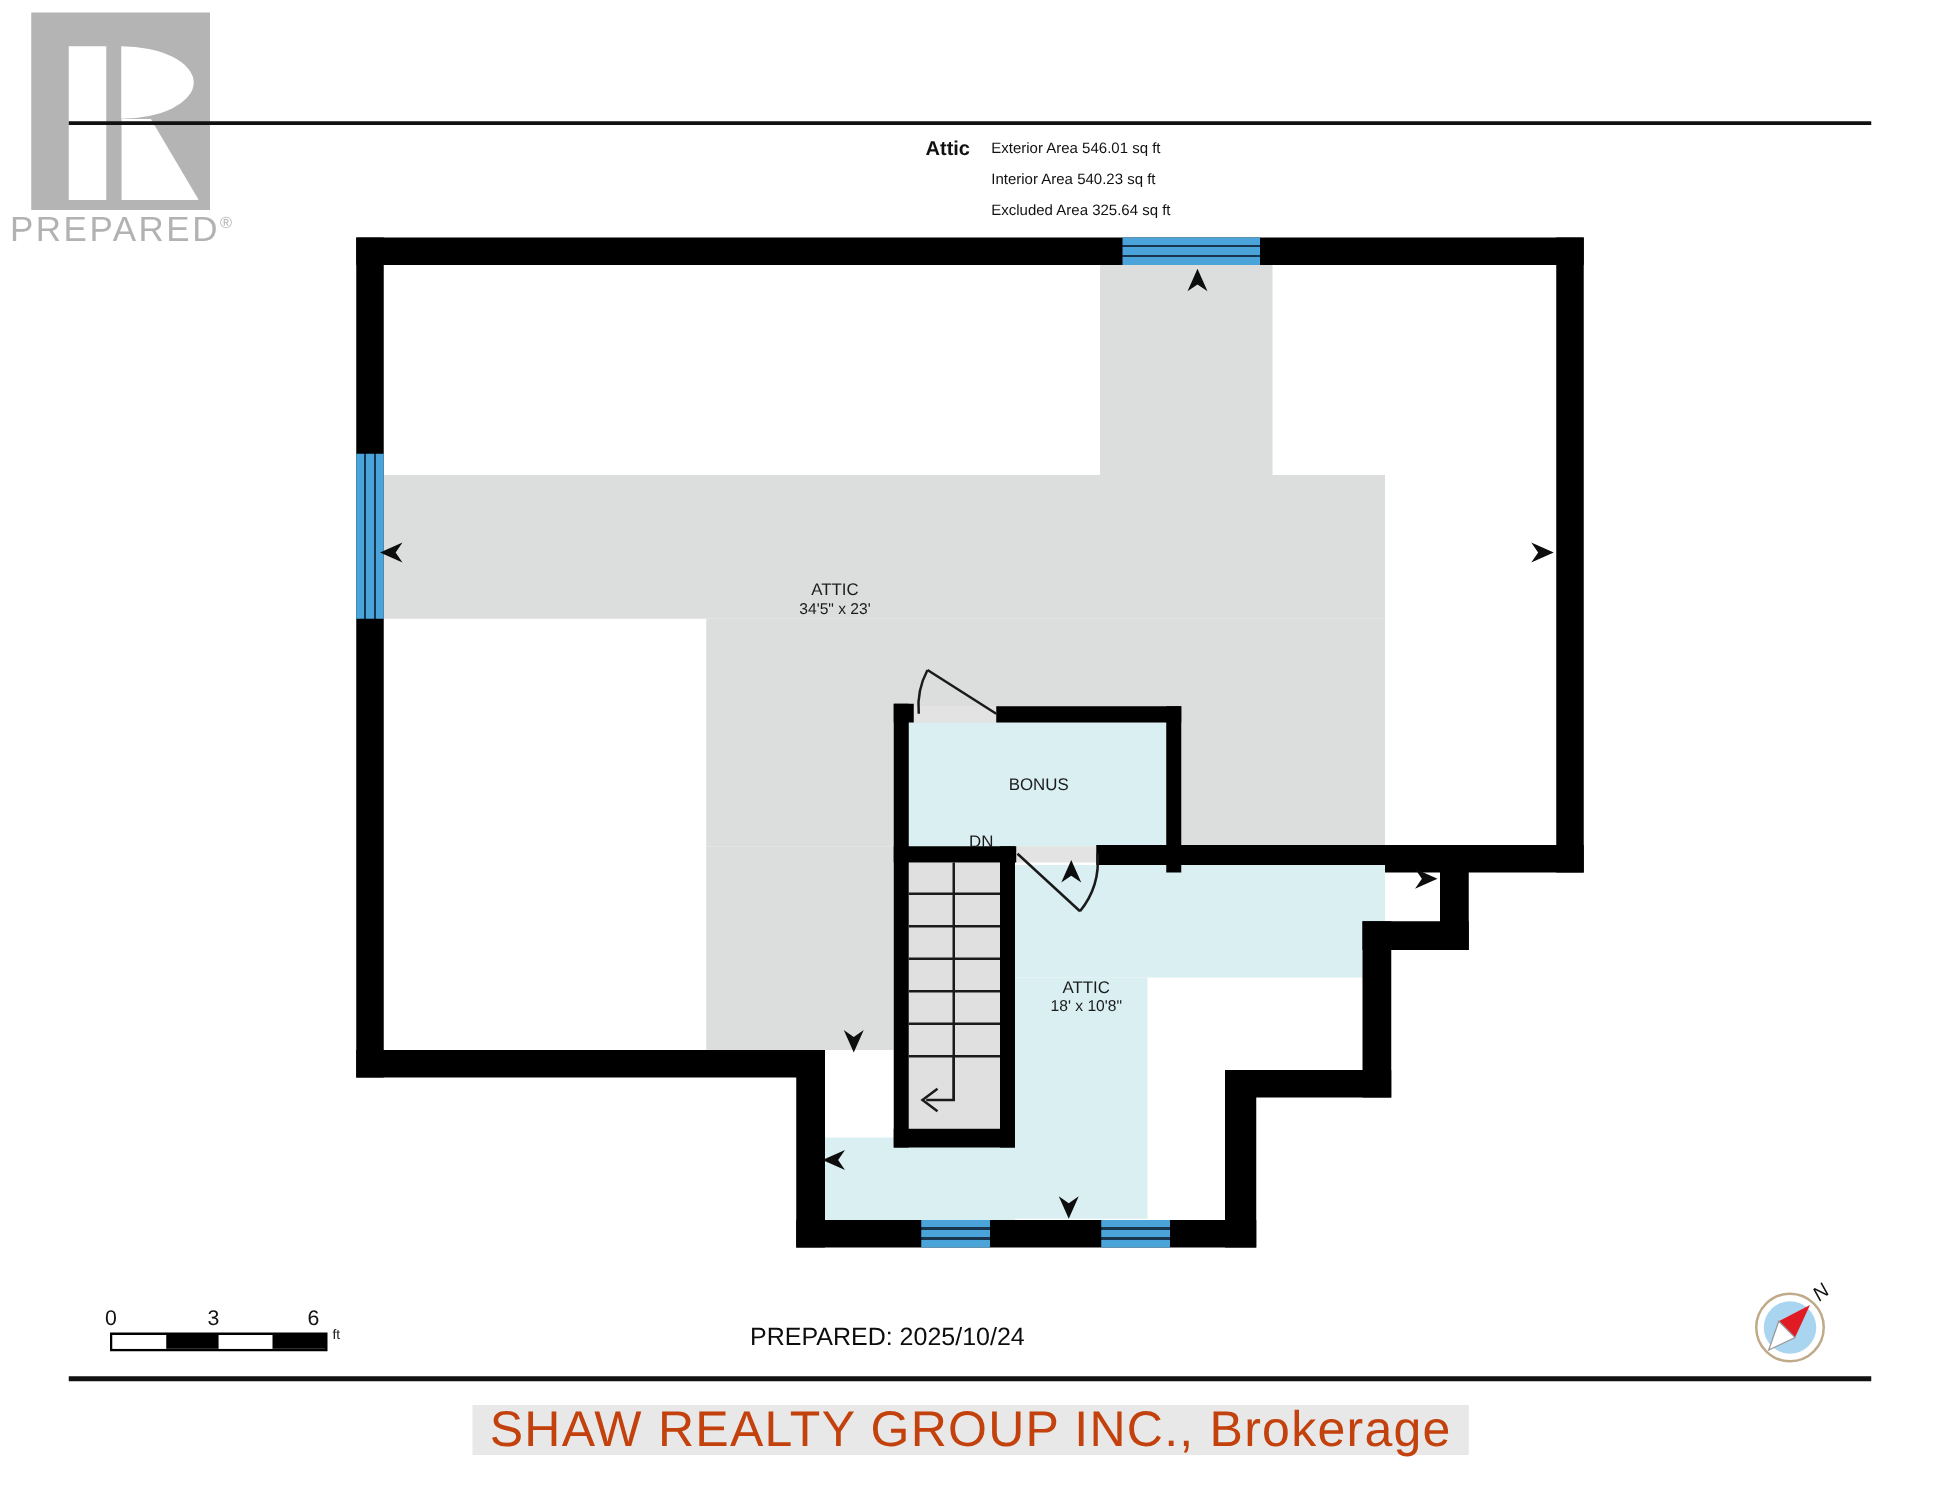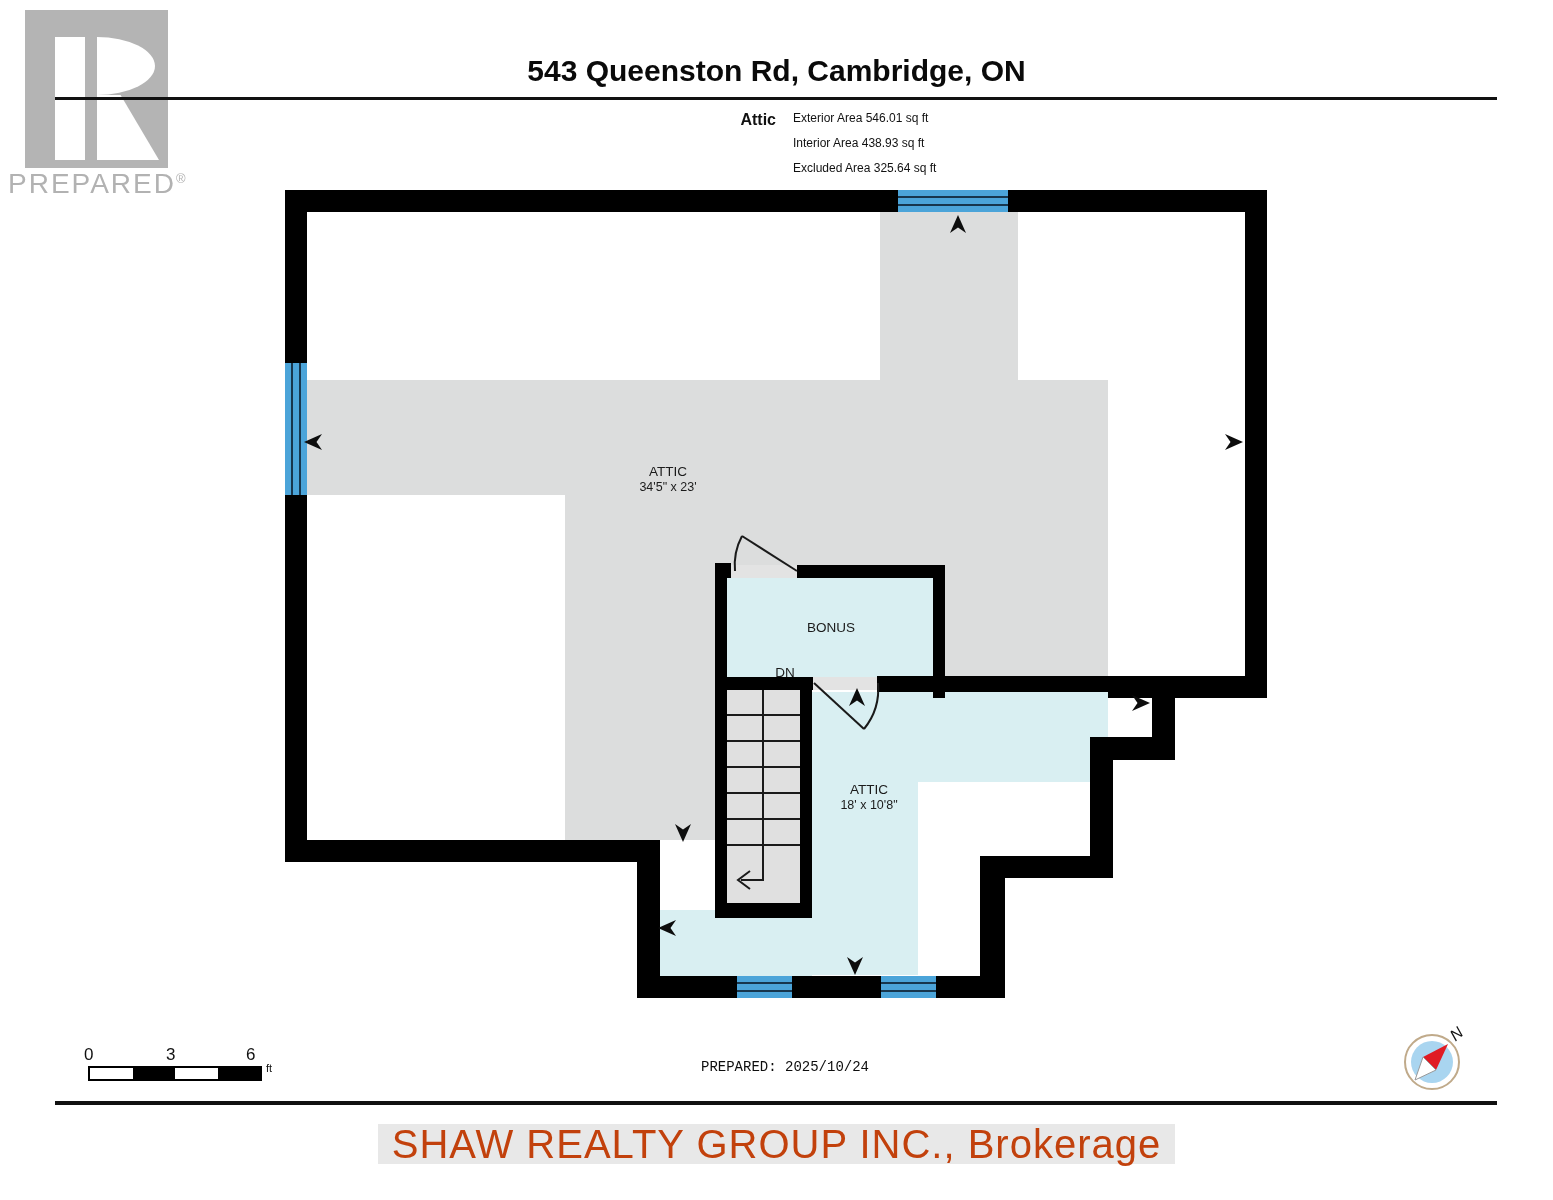--- a/index.html
+++ b/index.html
@@ -33,45 +33,44 @@
             clip-path:polygon(0 0,38% 0,100% 100%,0 100%);}
   .logo-word{position:absolute;left:8px;top:168px;width:180px;font-size:28px;
              letter-spacing:2px;color:#b2b2b2;}
   .logo-word sup{font-size:13px;}
   .scalenum{position:absolute;font-size:17px;color:#111;}
   .scalebar{position:absolute;left:88px;top:1066px;width:170px;height:11px;
             border:2px solid #000;display:flex;}
   .scalebar div{height:100%;flex:1;}
   .seg-b{background:#000;} .seg-w{background:#fff;}
   .ft{position:absolute;left:266px;top:1062px;font-size:11px;}
-  .prepared{position:absolute;left:600px;top:1059px;width:370px;text-align:center;
-            font-size:14px;color:#0d0d0d;font-family:Liberation Mono, monospace;}
+  .prepared{position:absolute;left:600px;top:1059px;width:370px;
+            font-size:20px;color:#0d0d0d;}
   .disclaimer{position:absolute;left:68px;top:1112px;font-size:15px;color:#000;}
   .watermark-row{position:absolute;left:0;right:0;top:1124px;text-align:center;}
   .watermark{display:inline-block;background:#e8e8e8;color:#c2410c;font-size:40px;
              letter-spacing:1px;padding:0 14px;line-height:1.0;}
   svg.overlay{position:absolute;left:0;top:0;pointer-events:none;}
 </style>
 </head>
 <body>
 
 <div class="page">
 
   <div class="logo-box">
     <div class="logo-stem"></div>
     <div class="logo-bowl"></div>
     <div class="logo-leg"></div>
   </div>
   <div class="logo-word"><span>PREPARED</span><sup>®</sup></div>
 
-  <div class="title">543 Queenston Rd, Cambridge, ON</div>
   <div class="rule" style="top:97px;height:3px;"></div>
   <div class="floorlbl">Attic</div>
   <div class="arealine" style="top:111px;">Exterior Area 546.01 sq ft</div>
-  <div class="arealine" style="top:136px;">Interior Area 438.93 sq ft</div>
+  <div class="arealine" style="top:136px;">Interior Area 540.23 sq ft</div>
   <div class="arealine" style="top:161px;">Excluded Area 325.64 sq ft</div>
 
   <div class="fill gray" style="left:880px;top:212px;width:138px;height:168px;"></div>
   <div class="fill gray" style="left:307px;top:380px;width:801px;height:115px;"></div>
   <div class="fill gray" style="left:565px;top:495px;width:543px;height:182px;"></div>
   <div class="fill gray" style="left:565px;top:677px;width:150px;height:163px;"></div>
   <div class="fill" style="left:727px;top:690px;width:73px;height:213px;background:#e0e0e0;"></div>
 
   <div class="fill cyan" style="left:727px;top:578px;width:206px;height:99px;"></div>
   <div class="fill cyan" style="left:812px;top:692px;width:296px;height:90px;"></div>

